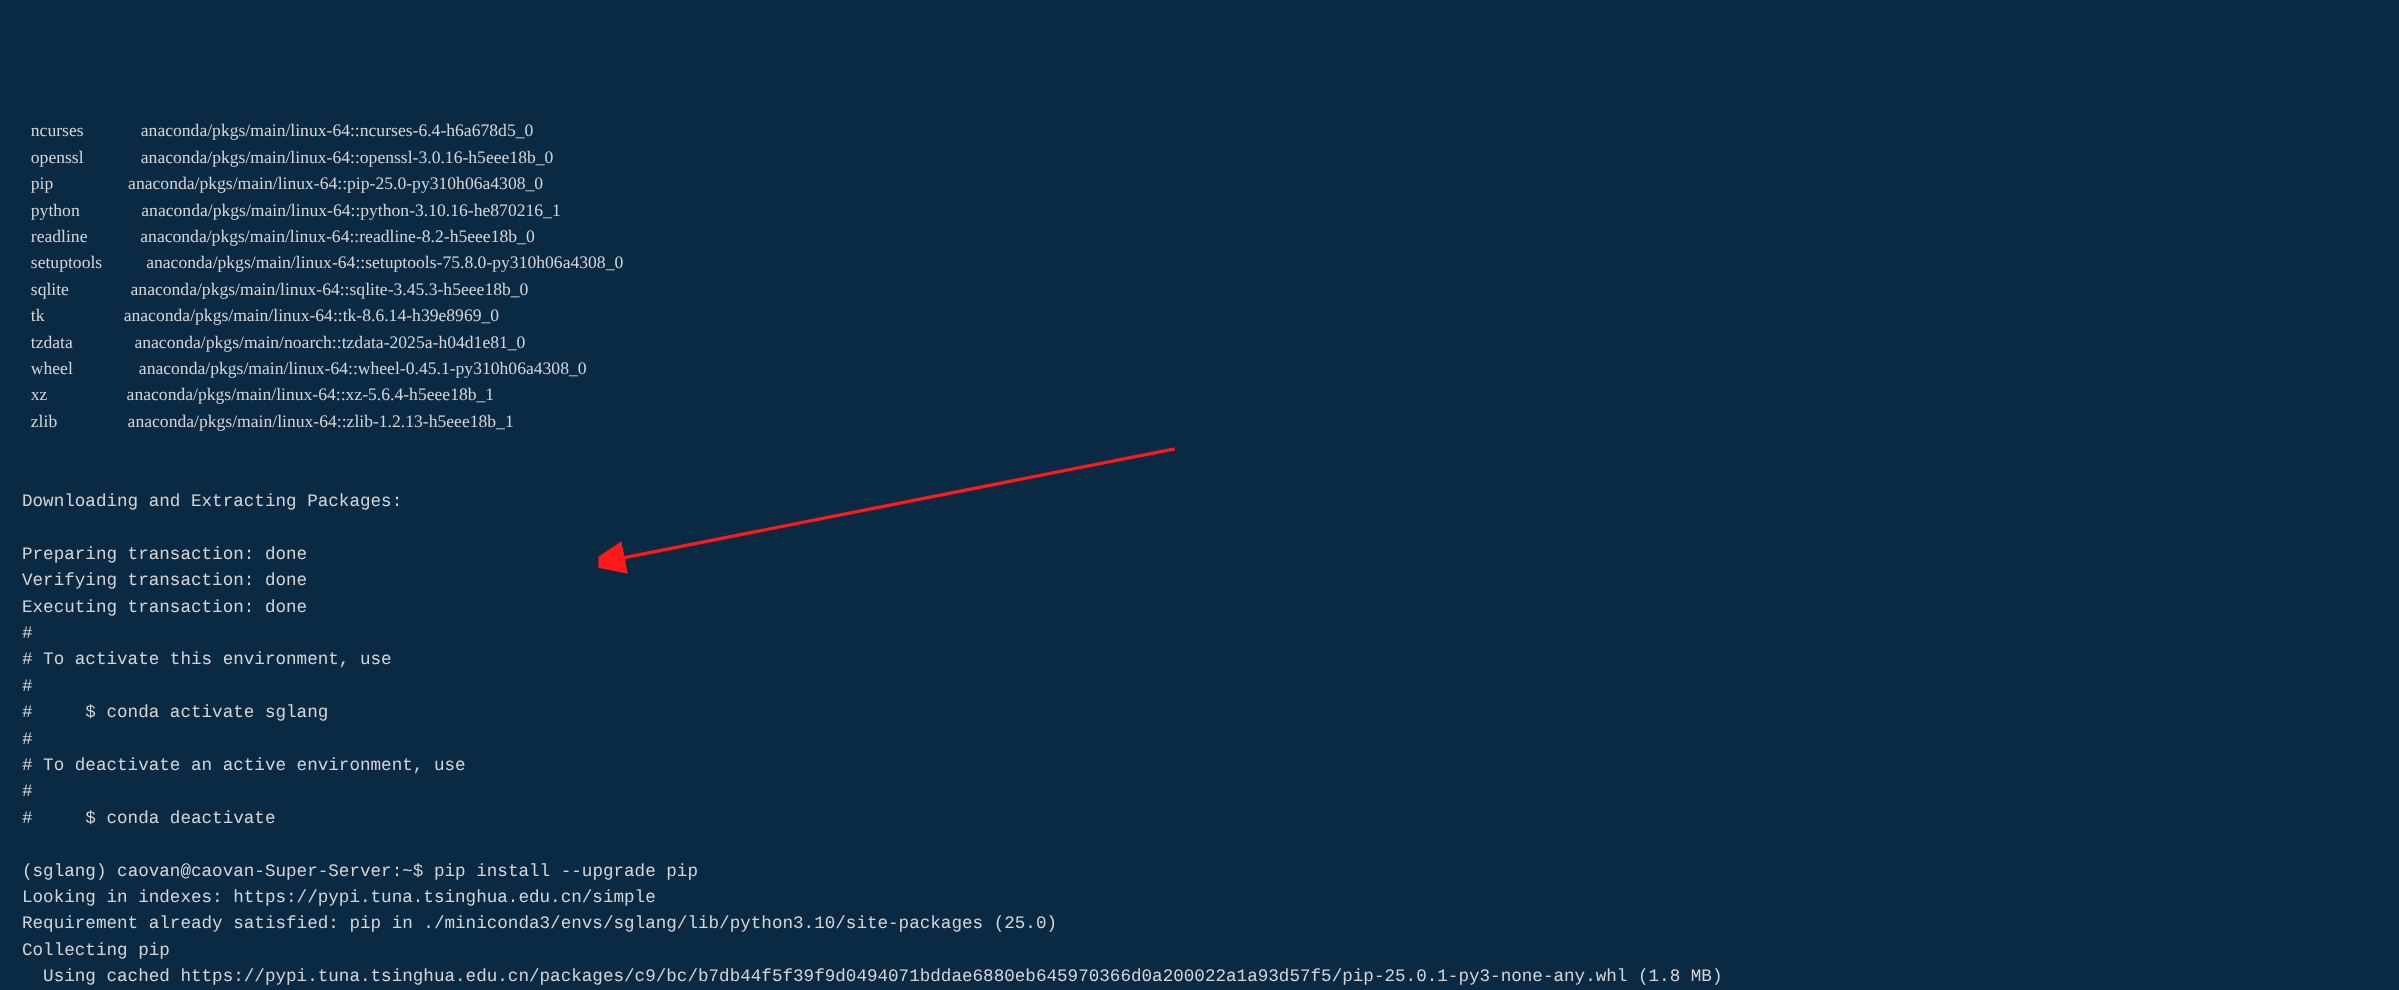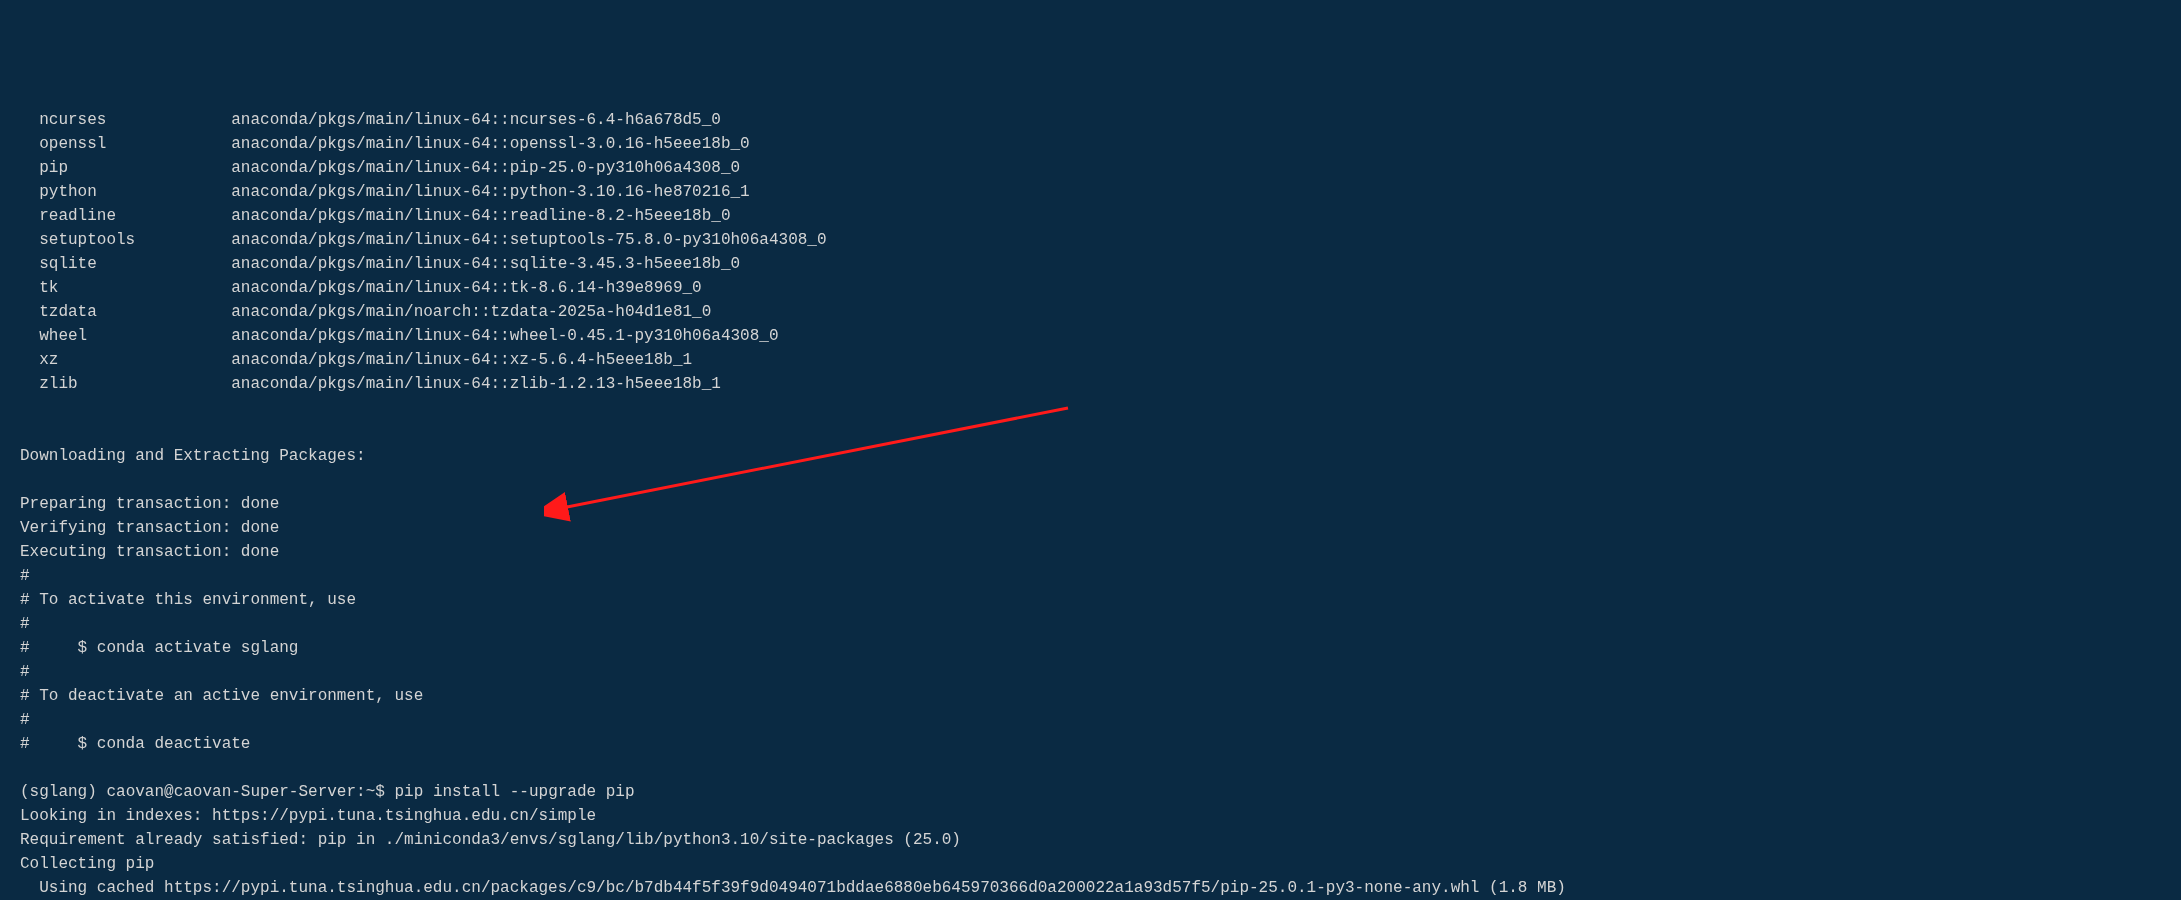--- a/index.html
+++ b/index.html
@@ -17,20 +17,21 @@
     width: 2181px;
     height: 900px;
     overflow: hidden;
     white-space: pre;
   }
   .terminal-line {
     white-space: pre;
   }
   .pkg-row {
     white-space: pre;
+    font-family: Liberation Serif, serif;
   }
   .arrow-annotation {
     position: absolute;
     pointer-events: none;
   }
 </style>
 </head>
 <body>
 
 

